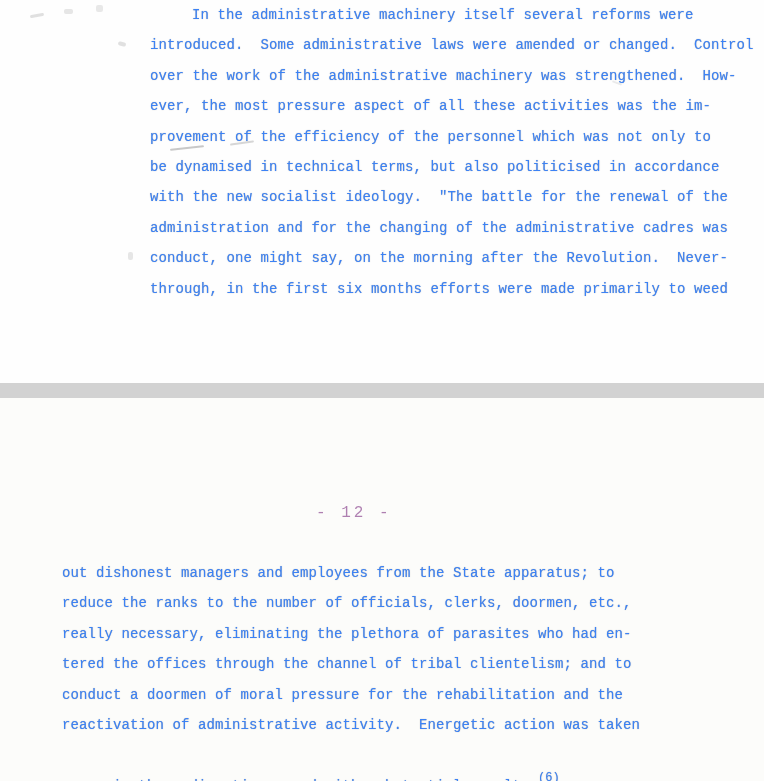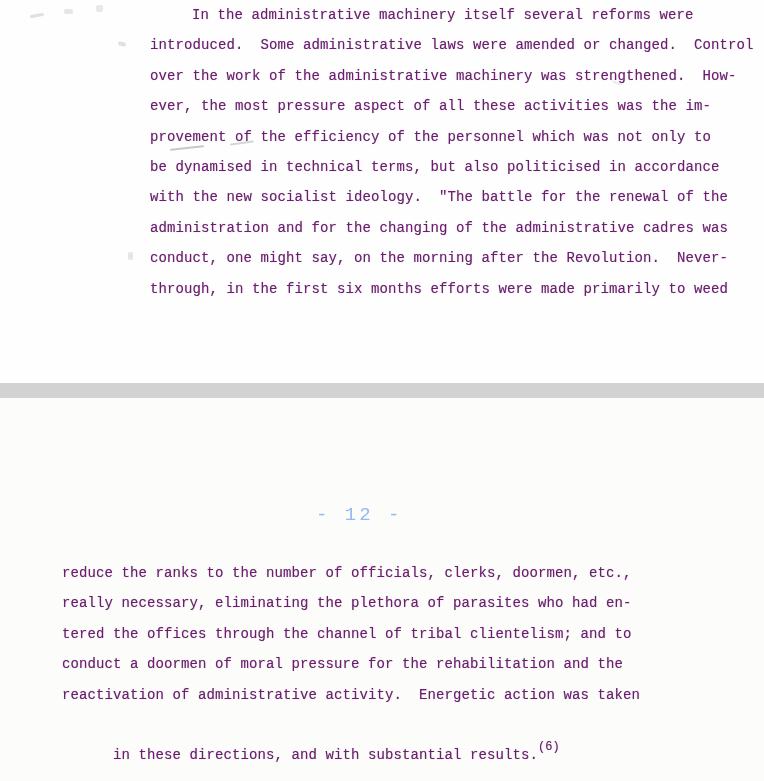--- a/index.html
+++ b/index.html
@@ -44,34 +44,34 @@
   .para-bottom {
     position: absolute;
     top: 160px;
     left: 62px;
     width: 600px;
   }
   .tline {
     font-size: 14px;
     line-height: 30.4px;
     white-space: pre;
-    color: #701a75;
+    color: #3b82f6;
     text-shadow: 0 0.3px 0.9px rgba(70,70,70,0.5);
     letter-spacing: 0.1px;
   }
   .indent-first {
     text-indent: 42px;
   }
   .page-number {
     position: absolute;
     top: 106px;
     left: 316px;
-    font-size: 19px;
+    font-size: 16px;
     letter-spacing: 3px;
-    color: #3b82f6;
+    color: #701a75;
     opacity: 0.55;
     white-space: pre;
   }
   .footnote-sup {
     font-size: 12px;
     position: relative;
     top: -9px;
     letter-spacing: 0;
   }
   .artifact {
@@ -114,20 +114,21 @@
     <div class="tline">through, in the first six months efforts were made primarily to weed</div>
   </div>
 </section>
 
 <div class="divider-band"></div>
 
 <section class="page-bottom">
   <div class="page-number">- 12 -</div>
 
   <div class="para-bottom">
+    <div class="tline">out dishonest managers and employees from the State apparatus; to</div>
     <div class="tline">reduce the ranks to the number of officials, clerks, doormen, etc.,</div>
     <div class="tline">really necessary, eliminating the plethora of parasites who had en-</div>
     <div class="tline">tered the offices through the channel of tribal clientelism; and to</div>
     <div class="tline">conduct a doormen of moral pressure for the rehabilitation and the</div>
     <div class="tline">reactivation of administrative activity.  Energetic action was taken</div>
     <div class="tline">
       <span>in these directions, and with substantial results.</span><span class="footnote-sup">(6)</span>
     </div>
   </div>
 </section>

